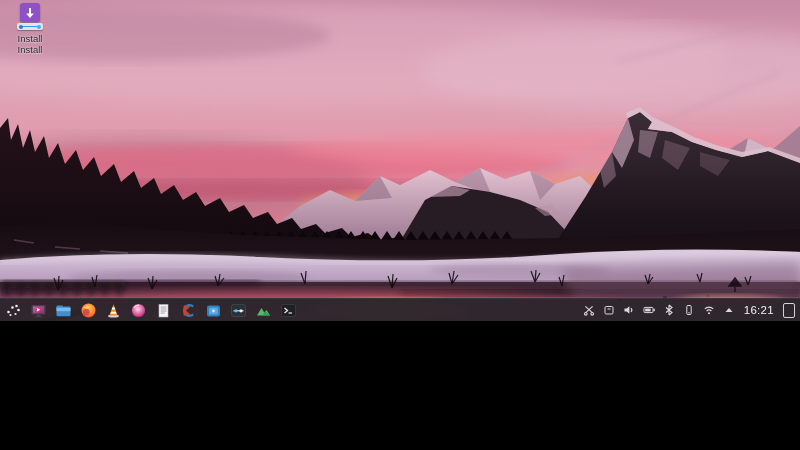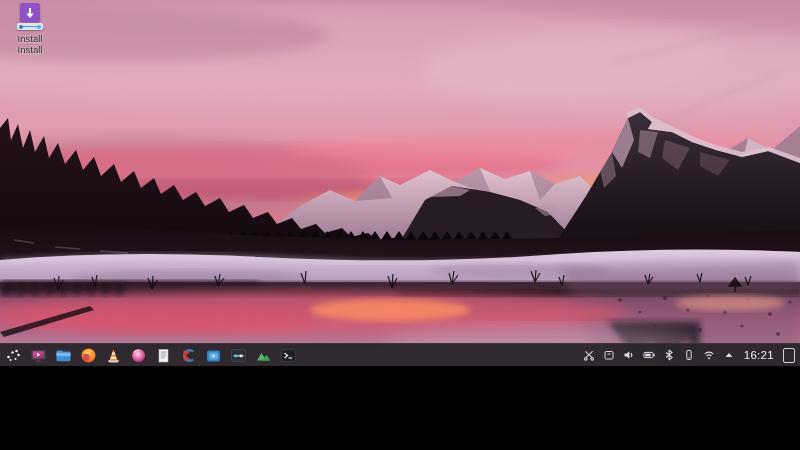--- a/index.html
+++ b/index.html
@@ -1,17 +1,17 @@
 <!DOCTYPE html>
 <html><head>
 <meta charset="utf-8">
 <style>
   html,body{margin:0;padding:0;width:800px;height:450px;overflow:hidden;
     font-family:"Liberation Sans",sans-serif;background:#000;}
-  .desktop{position:relative;width:800px;height:366px;overflow:hidden;}
+  .desktop{position:relative;width:800px;height:321px;overflow:hidden;}
   .wallpaper{position:absolute;inset:0;}
   .wallpaper svg{display:block;}
 
   
   .desk-icon{position:absolute;left:4px;top:3px;width:52px;display:flex;
     flex-direction:column;align-items:center;cursor:default;}
   .desk-icon .glyph{width:20px;height:19px;background:#8e52c6;border-radius:3px;
     display:flex;align-items:center;justify-content:center;box-shadow:0 1px 2px rgba(0,0,0,.35);}
   .desk-icon .bar{margin-top:1px;width:26px;height:7px;background:#dfe5e9;border-radius:2px;
     position:relative;box-shadow:0 1px 1px rgba(0,0,0,.3);}

